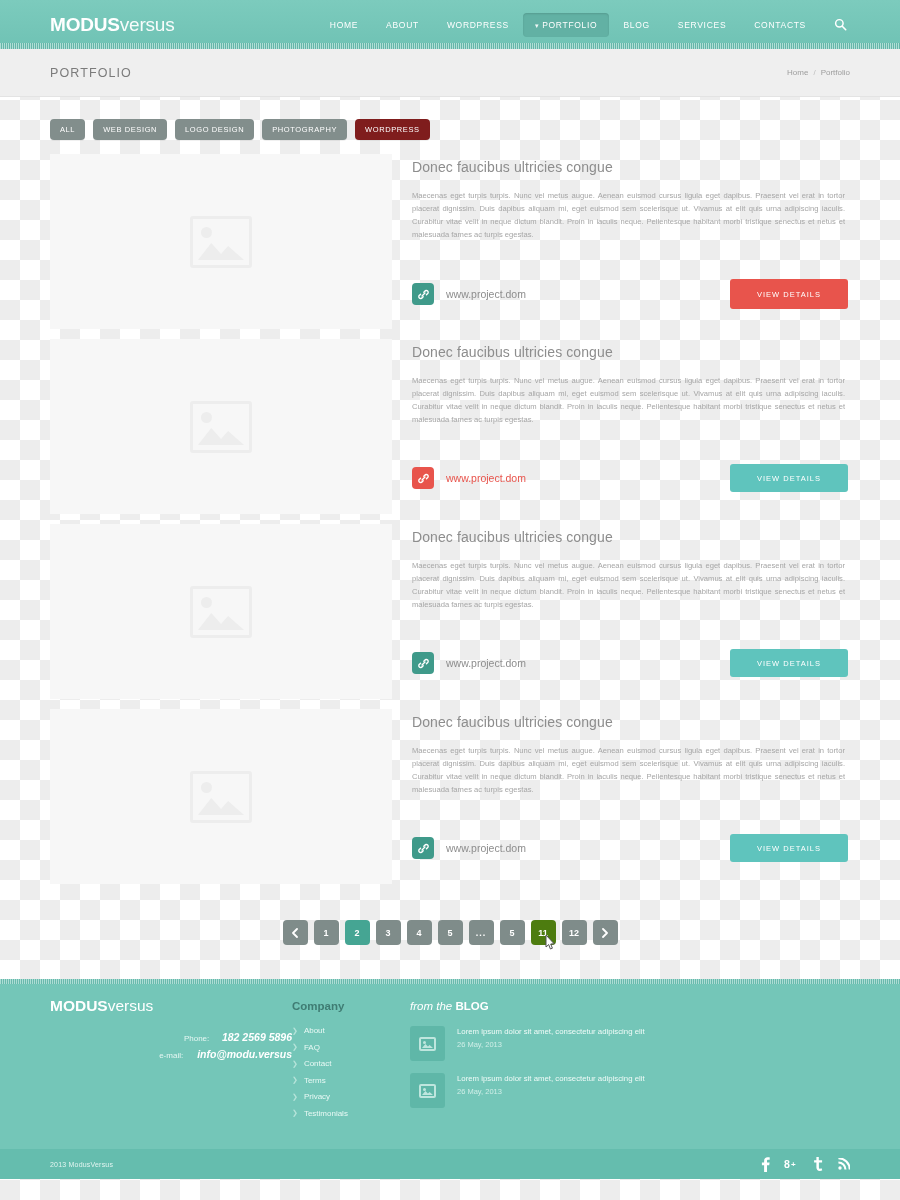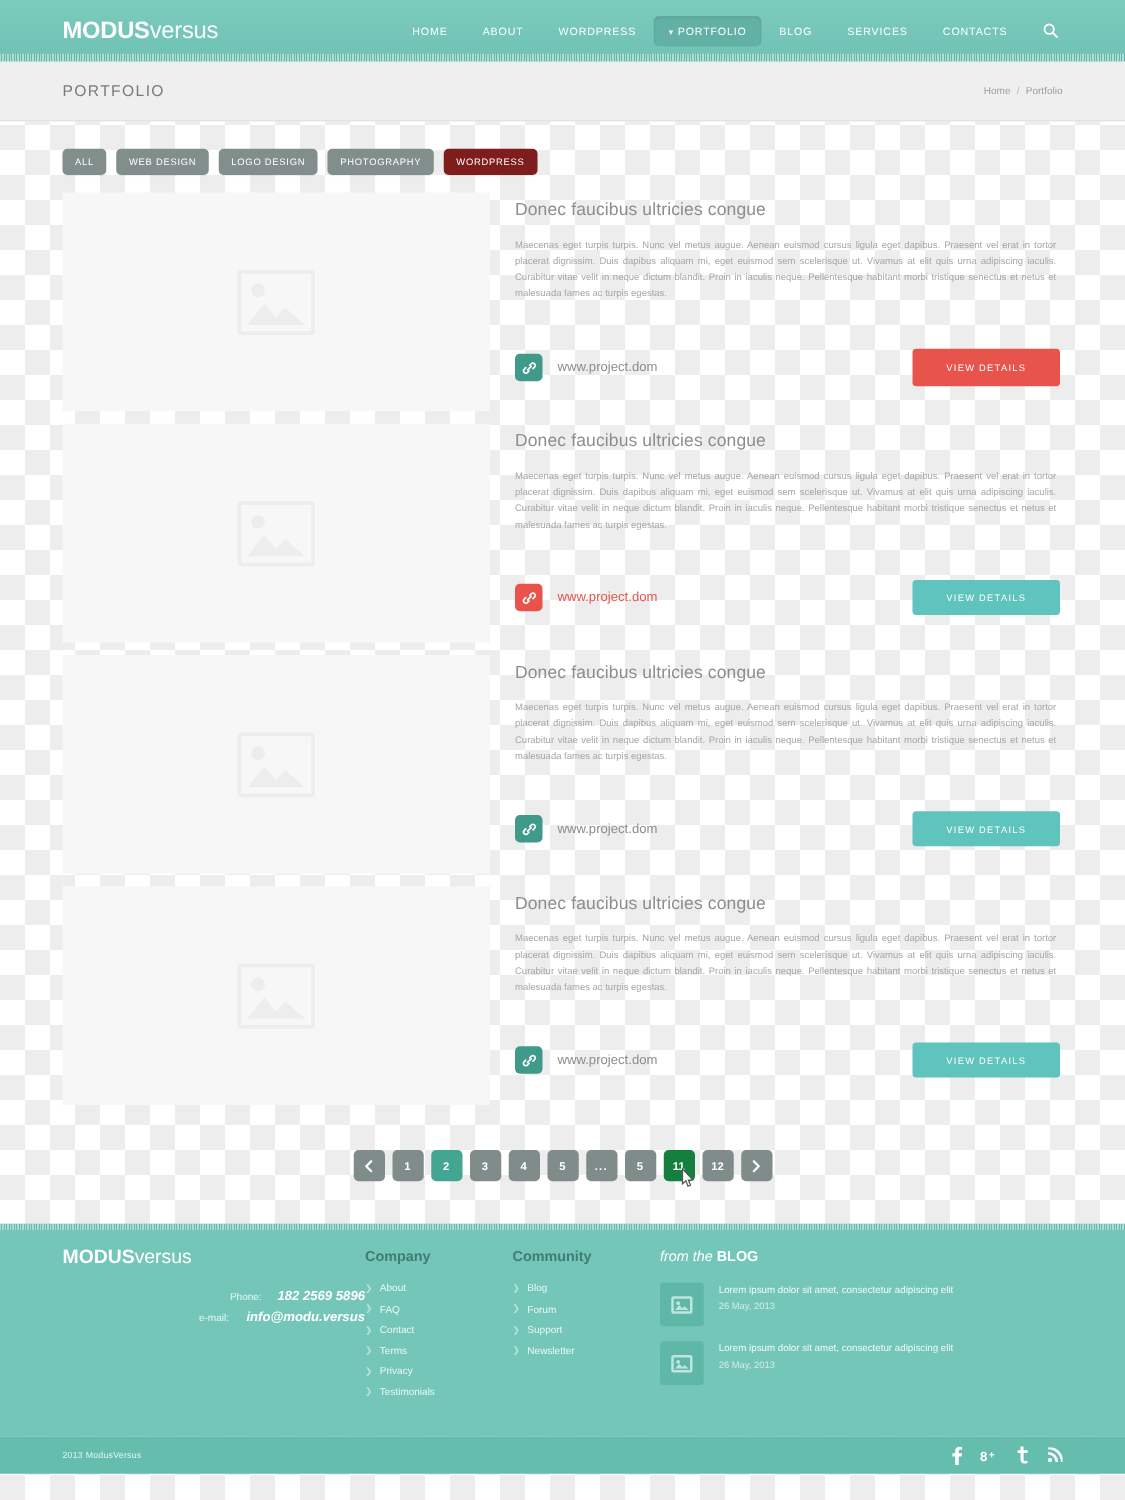--- a/index.html
+++ b/index.html
@@ -147,21 +147,21 @@
     display:flex;justify-content:center;gap:6px;padding:26px 0 34px 0;
     position:relative;
   }
   .page-btn{
     width:25px;height:25px;border-radius:4px;background:#7f8c8a;
     color:#ffffff;font-size:9px;font-weight:bold;
     display:flex;align-items:center;justify-content:center;cursor:pointer;
     position:relative;
   }
   .page-btn.active{background:#45a593;}
-  .page-btn.hot{background:#15803d;}
+  .page-btn.hot{background:#4d7c0f;}
   .page-btn.dots{font-size:9px;letter-spacing:1px;}
   .page-btn svg{display:block;}
 
   
   .site-footer{
     background:#74c6b8;position:relative;height:170px;
   }
   .site-footer:before{
     content:"";position:absolute;left:0;right:0;top:0;height:5px;
     background-image:repeating-linear-gradient(to right,
@@ -457,39 +457,20 @@
       <a class="flink">
           <span class="arr">❯</span>
           <span>Privacy</span>
         </a>
       <a class="flink">
           <span class="arr">❯</span>
           <span>Testimonials</span>
         </a>
     </div>
 
-    <div class="fcol-community">
-      <div class="fhead">Community</div>
-      <a class="flink">
-          <span class="arr">❯</span>
-          <span>Blog</span>
-        </a>
-      <a class="flink">
-          <span class="arr">❯</span>
-          <span>Forum</span>
-        </a>
-      <a class="flink">
-          <span class="arr">❯</span>
-          <span>Support</span>
-        </a>
-      <a class="flink">
-          <span class="arr">❯</span>
-          <span>Newsletter</span>
-        </a>
-    </div>
 
     <div class="fcol-blog">
       <div class="fhead blog"><span>from the </span><b>BLOG</b></div>
 
       <div class="blog-post">
         <div class="blog-thumb">
           <div class="mini">
             <div class="d"></div>
             <div class="m">
                 <svg viewBox="0 0 13 6" preserveAspectRatio="none">

